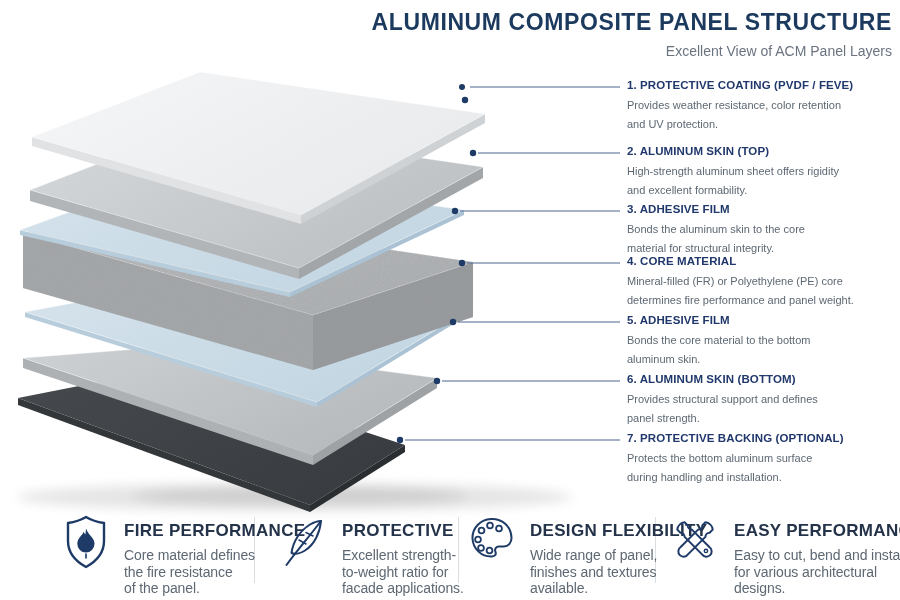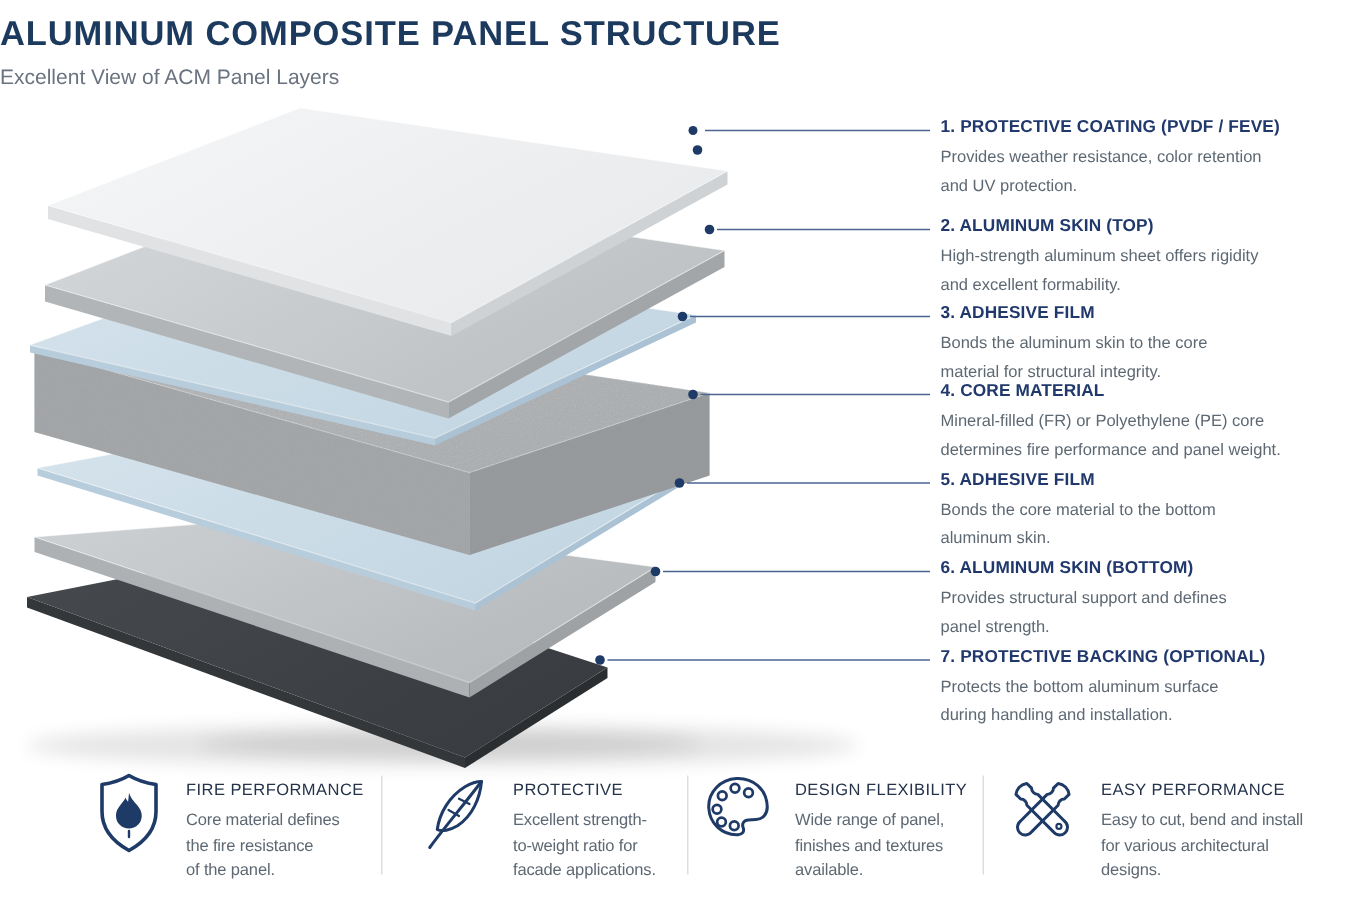--- a/index.html
+++ b/index.html
@@ -1,37 +1,37 @@
 <!DOCTYPE html>
 <html><head>
 <meta charset="utf-8">
 <style>
   html,body{margin:0;padding:0}
   body{
     width:900px;height:600px;position:relative;background:#ffffff;
     font-family:"Liberation Sans",sans-serif;overflow:hidden;
     -webkit-font-smoothing:antialiased;
   }
-  .header{position:absolute;top:9px;left:0;width:892px;text-align:left;z-index:2}
+  .header{position:absolute;top:9px;left:0;width:892px;text-align:right;z-index:2}
   .page-title{
     margin:0;font-size:23px;font-weight:bold;color:#1c3a5e;letter-spacing:.6px;
   }
   .page-subtitle{margin-top:7px;font-size:14px;color:#6a7380}
   #diagram{position:absolute;left:0;top:0;z-index:1}
   .layer-label{position:absolute;left:627px;width:272px;z-index:2}
   .ll-title{
     font-size:11.5px;font-weight:bold;color:#20386b;white-space:pre;letter-spacing:.1px;
   }
   .ll-desc{
     margin-top:5px;font-size:11px;color:#5d6873;line-height:19px;white-space:pre;
   }
   .feature{position:absolute;top:514px;display:flex;gap:14px;z-index:2}
   .f-icon{flex:none}
-  .f-title{font-size:11px;font-weight:normal;color:#24334a;letter-spacing:.3px;margin-top:7px;white-space:pre}
-  .f-desc{margin-top:6px;font-size:11px;color:#5d6873;line-height:16.5px;letter-spacing:-.1px;white-space:pre}
+  .f-title{font-size:17px;font-weight:bold;color:#24334a;letter-spacing:.3px;margin-top:7px;white-space:pre}
+  .f-desc{margin-top:6px;font-size:14px;color:#5d6873;line-height:16.5px;letter-spacing:-.1px;white-space:pre}
   .vdiv{position:absolute;top:517px;height:66px;width:1px;background:#dcdfe2;z-index:2}
 </style>
 </head>
 <body>
 
 <div class="header">
   <h1 class="page-title">ALUMINUM COMPOSITE PANEL STRUCTURE</h1>
   <div class="page-subtitle">Excellent View of ACM Panel Layers</div>
 </div>
 

